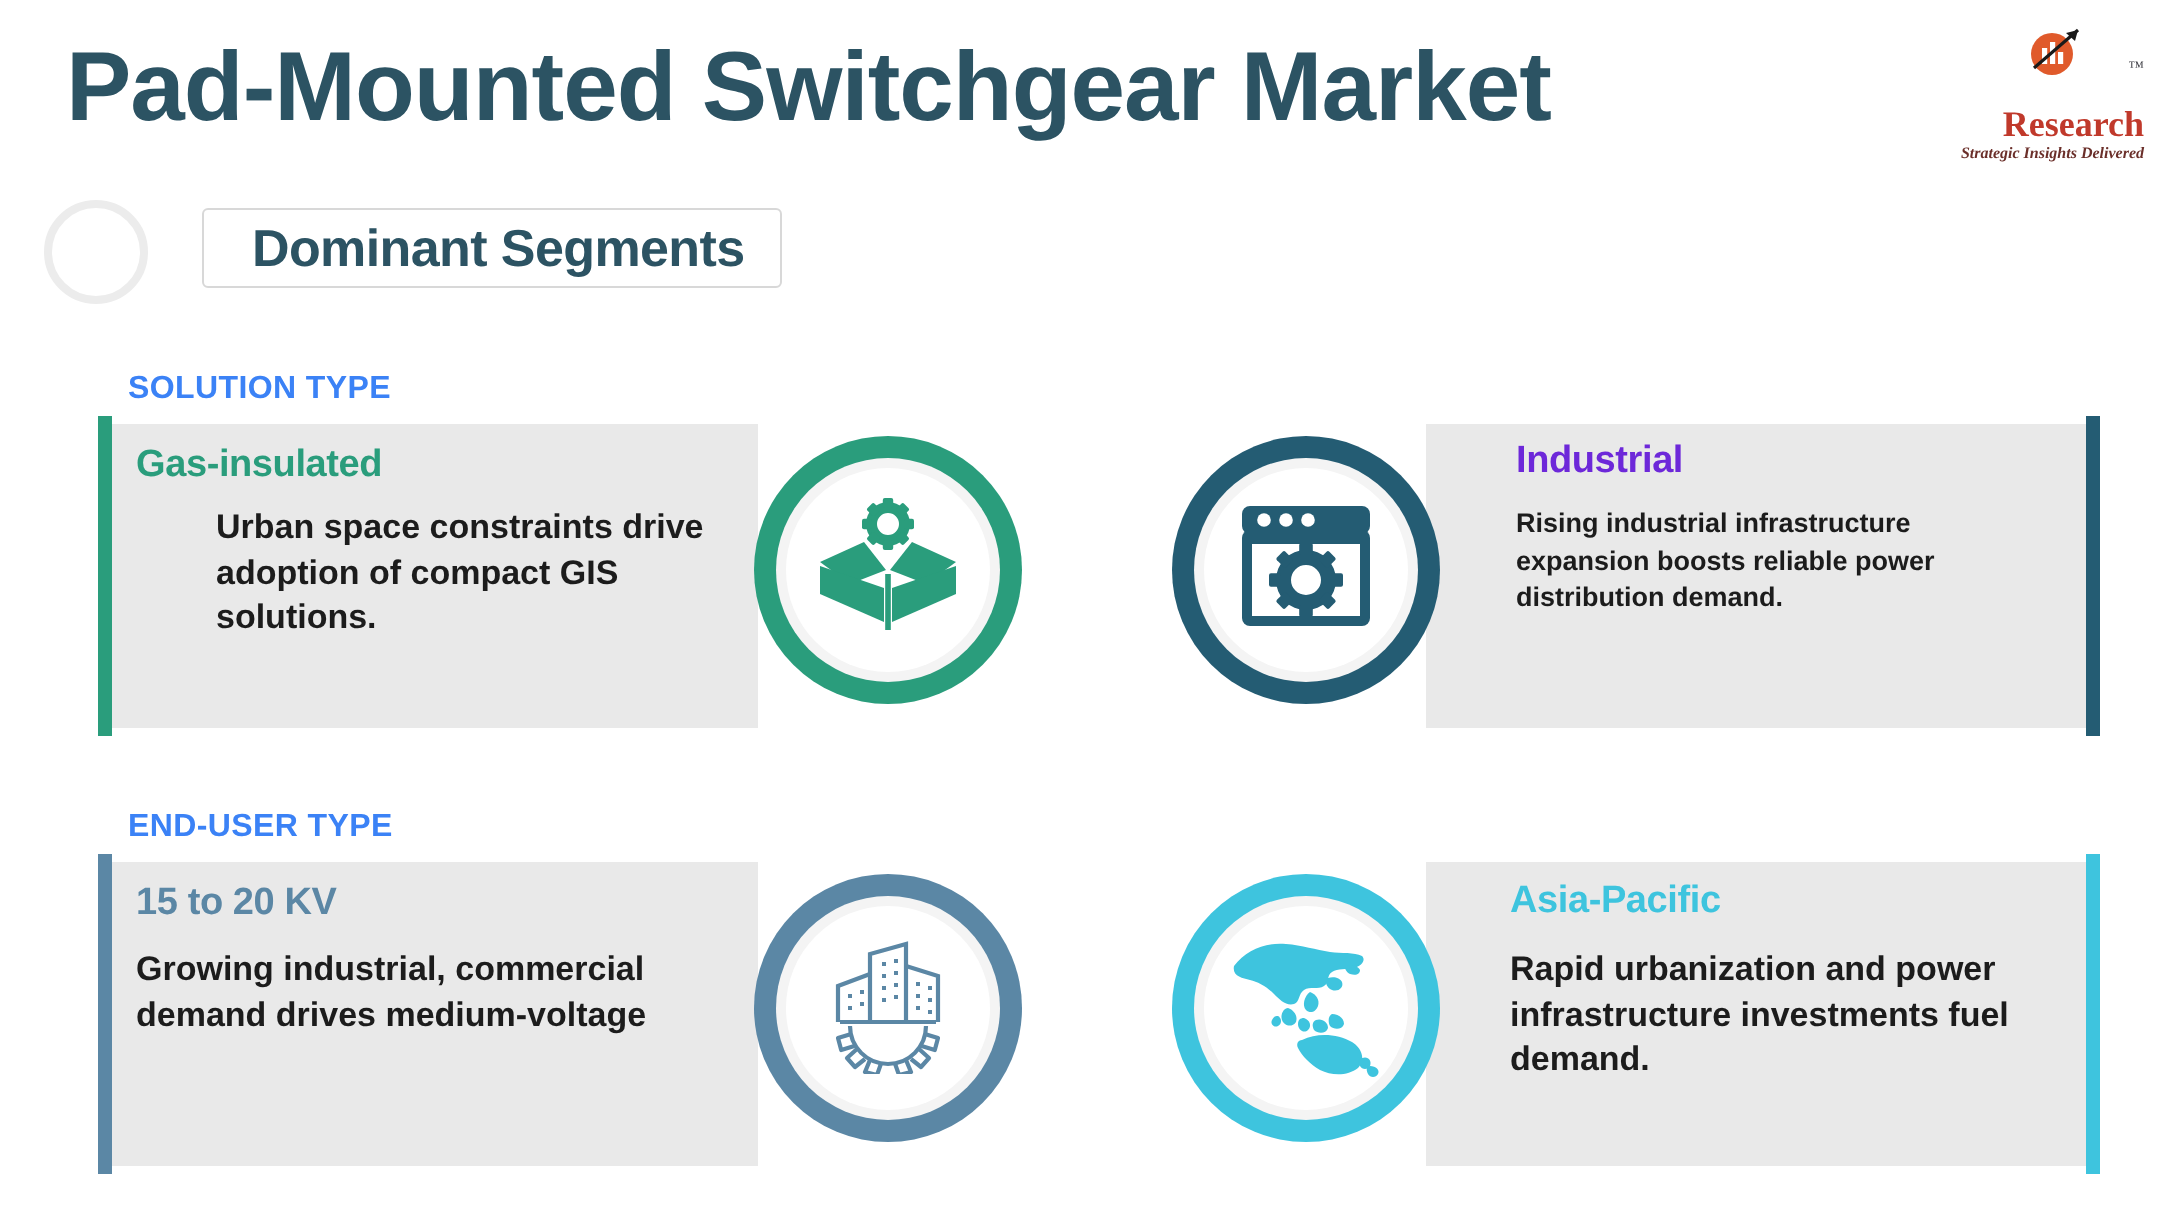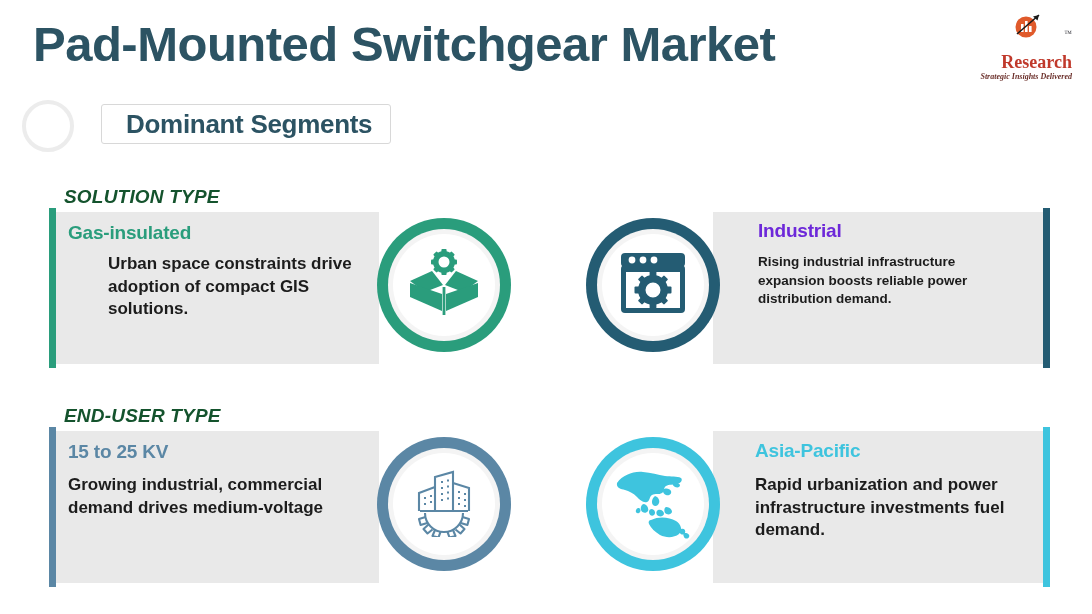--- a/index.html
+++ b/index.html
@@ -53,22 +53,22 @@
     padding:0 18px 0 24px; display:flex; align-items:center;margin-left:11px;
   }
   .badge-label {
     font-size:26px; font-weight:bold; color:#2c5363;
     letter-spacing:-0.3px; white-space:nowrap;
   }
 
   
   .quad { position:absolute; }
   .quad-head {
-    position:absolute; font-size:19px; font-weight:bold;
-    color:#14532d; letter-spacing:0.2px; white-space:nowrap;font-style:italic;
+    position:absolute; font-size:16px; font-weight:bold;
+    color:#3b82f6; letter-spacing:0.2px; white-space:nowrap;
   }
   .panel { position:absolute; background:#e9e9e9; }
   .bar { position:absolute; width:7px; }
   .seg-value {
     position:absolute; font-size:19px; font-weight:bold;
     letter-spacing:-0.2px; white-space:nowrap;
   }
   .seg-desc {
     position:absolute; font-size:17px; font-weight:bold;
     color:#1c1c1c; line-height:1.33;
@@ -194,21 +194,21 @@
         </svg>
       </span>
     </div>
   </div>
 </div>
 
 <div class="quad">
   <div class="quad-head" style="left:64px; top:405px;">END-USER TYPE</div>
   <div class="panel" style="left:49px; top:431px; width:330px; height:152px;"></div>
   <div class="bar" style="left:49px; top:427px; height:160px; background:#5b87a5;"></div>
-  <div class="seg-value" style="left:68px; top:441px; color:#5b87a5;">15 to 25 KV</div>
+  <div class="seg-value" style="left:68px; top:441px; color:#5b87a5;">15 to 20 KV</div>
   <div class="seg-desc" style="left:68px; top:474px; width:272px;">Growing industrial, commercial demand drives medium-voltage</div>
 
   <div class="circ circ-outer" style="left:377px; top:437px; background:#5b87a5;">
     <div class="circ-mid"></div>
     <div class="circ-inner">
       <span>
         <svg width="74" height="70" viewBox="0 0 74 70">
           <g fill="none" stroke="#5b87a5" stroke-width="2.1">
             <path d="M28 44 V10 L46 5 V44"></path>
             <path d="M46 16 L62 21 V44"></path>

